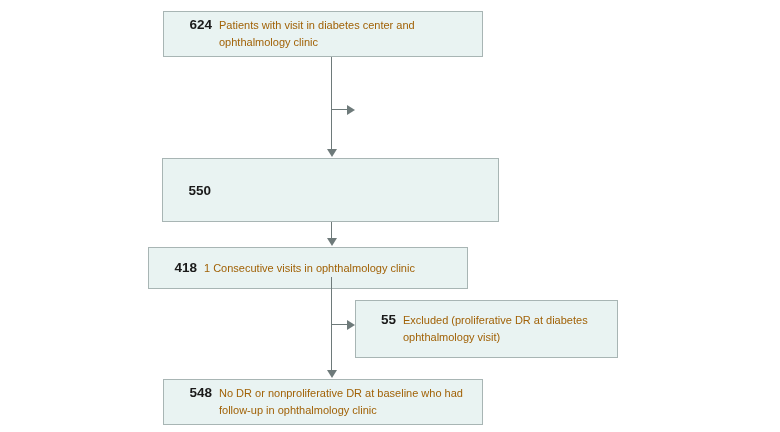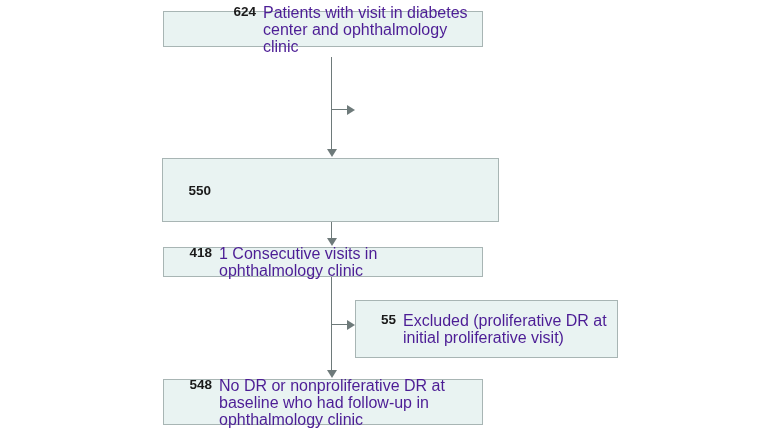--- a/index.html
+++ b/index.html
@@ -35,30 +35,30 @@
   }
   .count {
     font-weight: bold;
     font-size: 13.5px;
     color: #1a1a1a;
     white-space: nowrap;
     text-align: right;
     flex: 0 0 auto;
   }
   .label {
-    font-size: 16px;
-    color: #4c1d95;
+    font-size: 11px;
+    color: #a16207;
     line-height: 17px;
     padding-left: 7px;
     flex: 1 1 auto;
   }
   
-  #box-enrolled     { left: 163px; top: 11px;  width: 320px; height: 36px; padding-left: 44px; }
+  #box-enrolled     { left: 163px; top: 11px;  width: 320px; height: 46px; }
   #box-visit-cgm    { left: 162px; top: 158px; width: 337px; height: 64px; }
-  #box-consecutive  { left: 163px; top: 247px; width: 320px; height: 30px; }
+  #box-consecutive  { left: 148px; top: 247px; width: 320px; height: 42px; }
   #box-baseline     { left: 163px; top: 379px; width: 320px; height: 46px; }
   
   #box-excluded-cgm { left: 355px; top: 85px;  width: 263px; height: 50px; }
   #box-excluded-pdr { left: 355px; top: 300px; width: 263px; height: 58px; }
 
   .count-w34 { width: 34px; }
   .count-w26 { width: 26px; }
 
   
   .vline {
@@ -139,21 +139,21 @@
   </div>
 
   <div class="vline" id="conn3-vline"></div>
   <div class="arrow-down" id="conn3-arrow"></div>
   <div class="hline" id="conn3-hline"></div>
   <div class="arrow-right" id="conn3-harrow"></div>
 
   <div class="box" id="box-excluded-pdr">
     <div class="box-inner">
       <span class="count count-w26">55</span>
-      <span class="label">Excluded (proliferative DR at initial proliferative visit)</span>
+      <span class="label">Excluded (proliferative DR at diabetes ophthalmology visit)</span>
     </div>
   </div>
 
   <div class="box" id="box-baseline">
     <div class="box-inner">
       <span class="count count-w34">548</span>
       <span class="label">No DR or nonproliferative DR at baseline who had follow-up in ophthalmology clinic</span>
     </div>
   </div>
 

